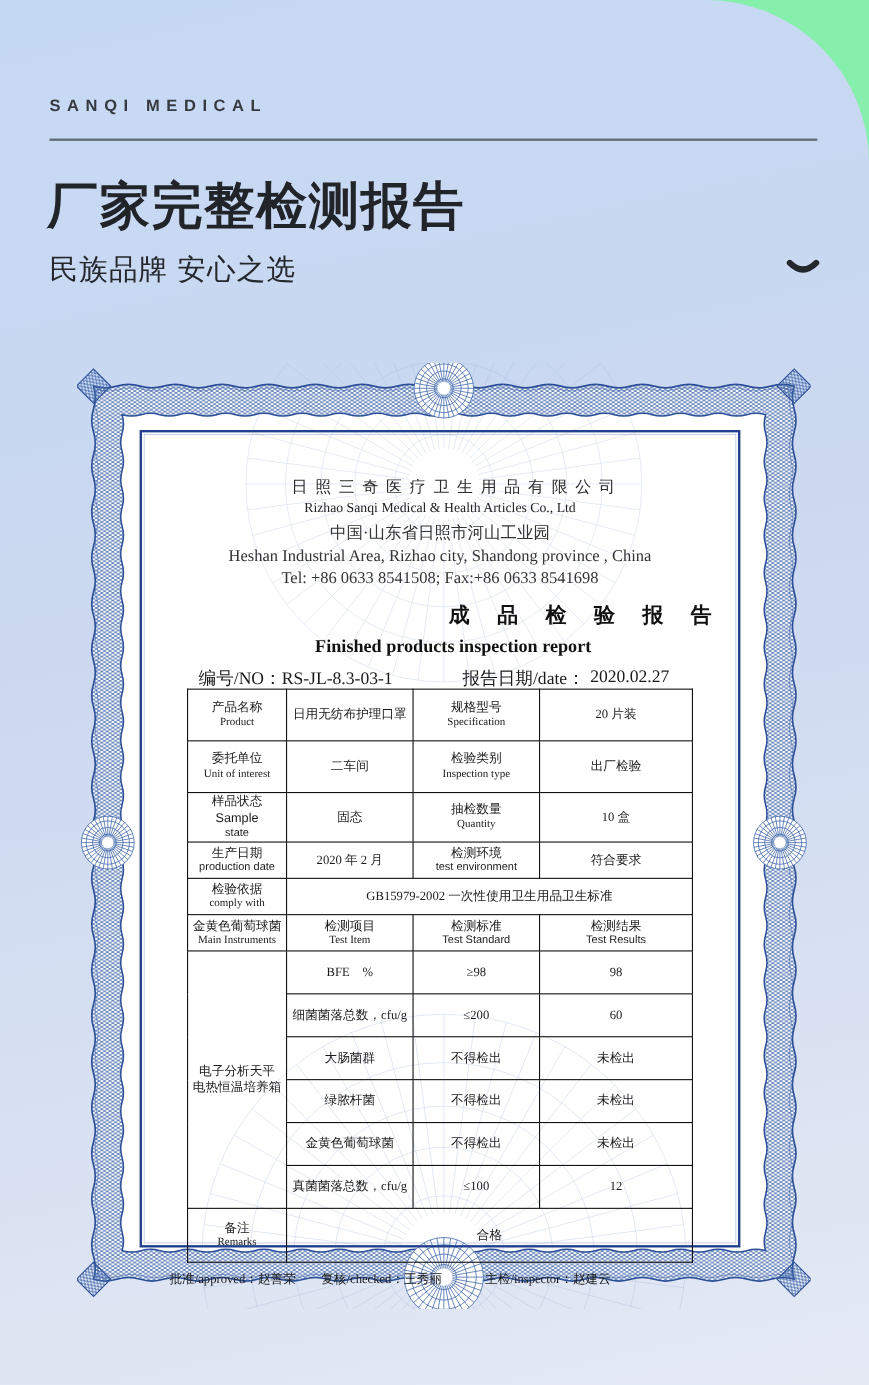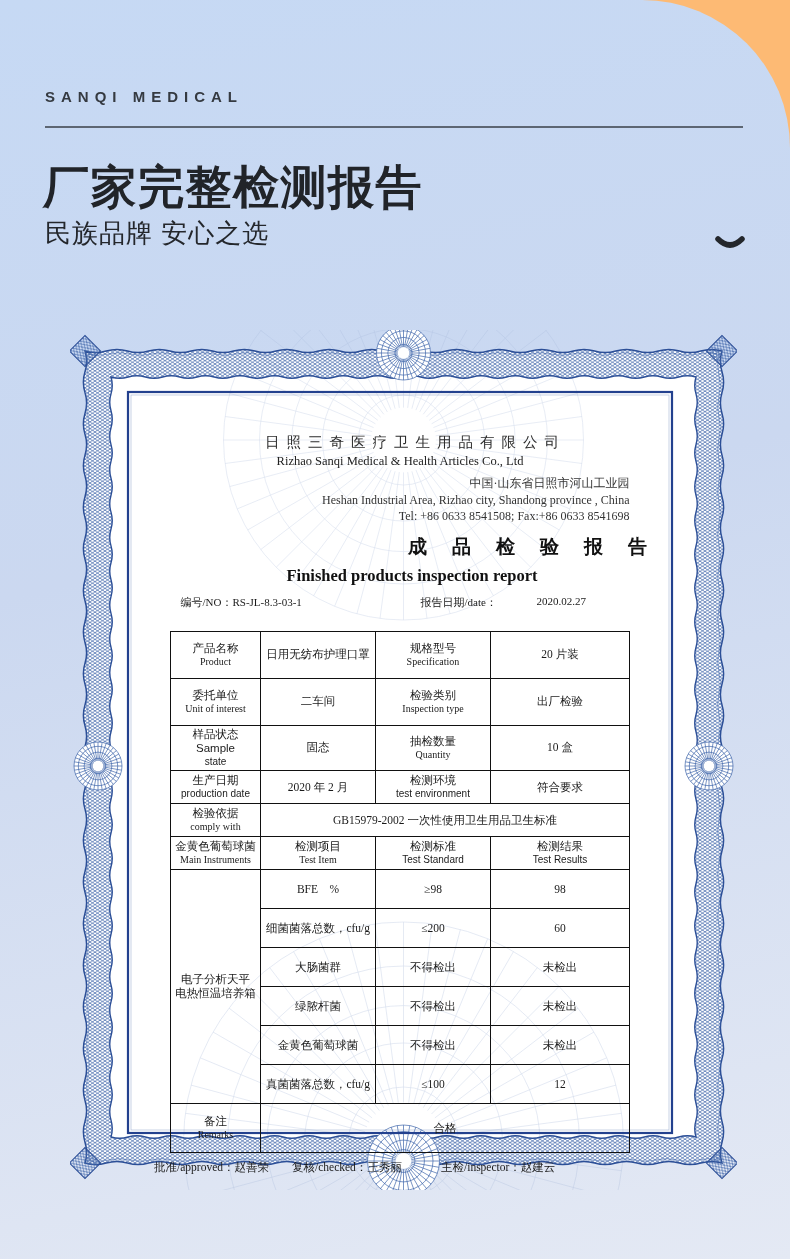--- a/index.html
+++ b/index.html
@@ -1,41 +1,41 @@
 <!DOCTYPE html>
 <html><head>
 <meta charset="utf-8">
 <style>
   html,body{margin:0;padding:0;background:#ffffff;}
-  .page{position:relative;width:790px;height:1259px;overflow:hidden;background:#fdba74;
+  .page{position:relative;width:790px;height:1259px;overflow:hidden;background:#86efac;
         font-family:"Liberation Sans", sans-serif;}
   .bg{position:absolute;inset:0;border-top-right-radius:148px;
       background:linear-gradient(168deg,#c6d9f4 0%,#cbd8f0 42%,#e4e9f4 100%);}
   
   .brand{position:absolute;left:45px;top:88px;font-size:15px;font-weight:700;
          letter-spacing:6px;color:#353a41;}
   .divider{position:absolute;left:45px;top:126px;width:698px;height:2px;background:#5d6673;}
   .hero-title{position:absolute;left:43px;top:157px;font-size:46px;font-weight:700;
               color:#212429;letter-spacing:1.5px;margin:0;text-align:center;}
-  .hero-sub{position:absolute;left:45px;top:216px;font-size:26px;font-weight:500;
+  .hero-sub{position:absolute;left:45px;top:228px;font-size:26px;font-weight:500;
             color:#24272c;letter-spacing:1px;margin:0;}
   .chevron{position:absolute;left:714px;top:235px;width:32px;height:18px;}
   
   .cert-deco{position:absolute;left:70px;top:330px;width:667px;height:860px;z-index:1;}
   .cert-deco svg{display:block;}
   .paper{position:absolute;left:128px;top:392px;width:544px;height:741px;z-index:2;
          font-family:"Liberation Serif","DejaVu Serif",serif;color:#1a1a1a;}
   .company-cn{text-align:center;margin-top:41px;font-size:14.5px;letter-spacing:7px;
               text-indent:7px;color:#2b2b2b;padding-left:24px;}
   .company-en{text-align:center;margin-top:2px;font-size:12.5px;color:#222;}
-  .addr{width:459px;margin:6px auto 0;text-align:right;font-size:12px;line-height:1.38;color:#333;}
+  .addr{width:459px;margin:6px auto 0;text-align:center;font-size:15px;line-height:1.38;color:#333;}
   .title-cn{text-align:right;margin-top:9px;font-size:19px;font-weight:700;
             letter-spacing:25px;text-indent:25px;color:#111;}
   .title-en{text-align:center;margin-top:6px;font-size:16.5px;font-weight:700;color:#111;padding-left:24px;}
-  .meta{width:459px;margin:9px auto 20px;position:relative;font-size:11px;height:16px;}
+  .meta{width:459px;margin:9px auto 3px;position:relative;font-size:16px;height:16px;}
   .meta .m-no{position:absolute;left:10px;top:0;}
   .meta .m-date{position:absolute;left:250px;top:0;}
   .meta .m-dateval{position:absolute;left:366px;top:0;}
   
   table.rpt{width:459px;margin:0 auto;border-collapse:collapse;border:1.5px solid #111;
             font-size:11.5px;table-layout:fixed;}
   table.rpt td{border:1px solid #111;text-align:center;vertical-align:middle;
                padding:1px 2px;line-height:1.28;}
   col.c1{width:90px}col.c2{width:115px}col.c3{width:115px}col.c4{width:139px}
   td .l2{display:block;font-size:10px;}

